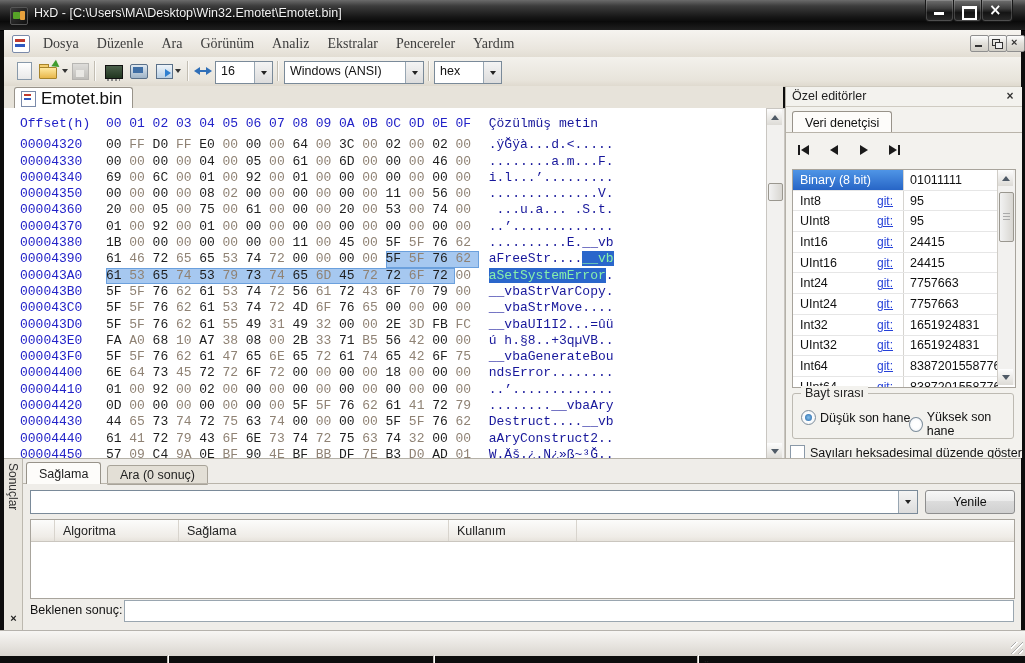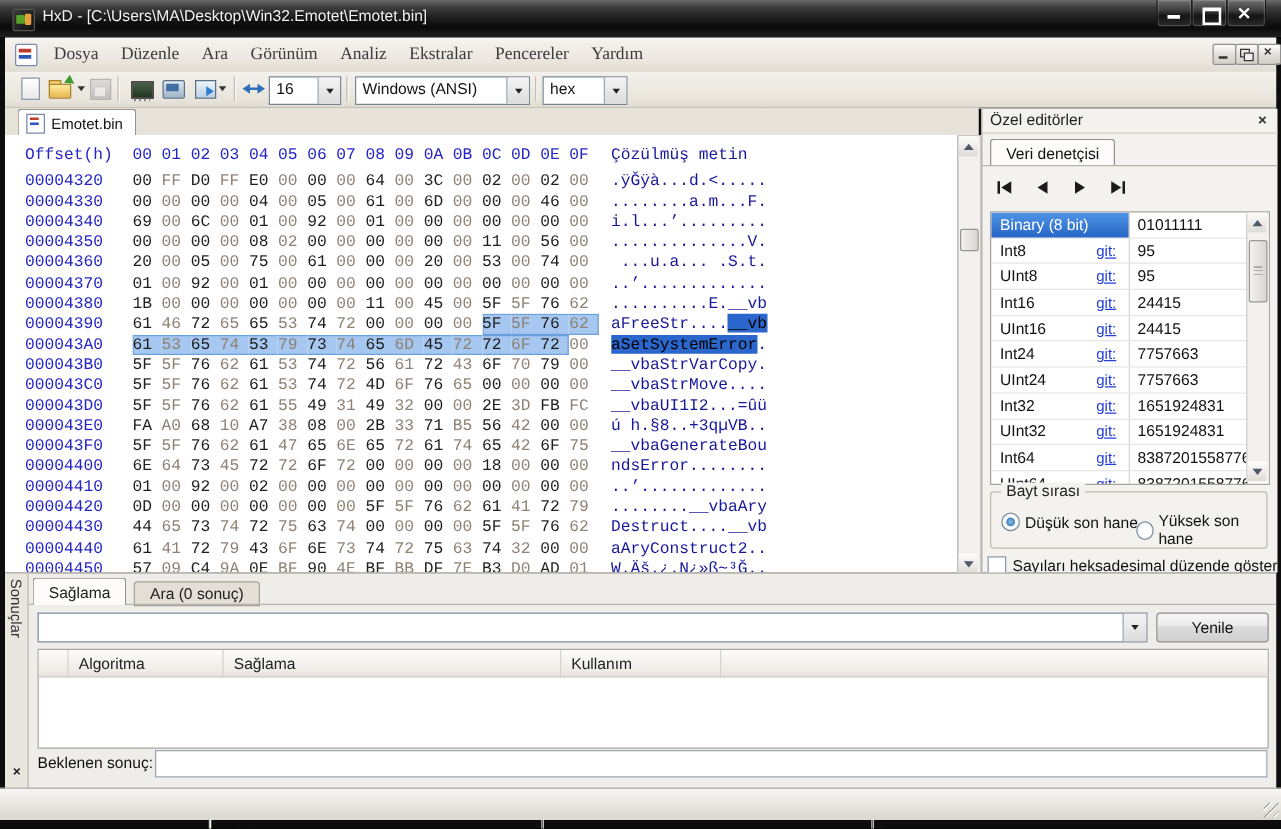--- a/index.html
+++ b/index.html
@@ -45,39 +45,39 @@
   .tico{position:absolute;top:4px;width:20px;height:20px;}
   .drop-arrow{position:absolute;top:12px;width:0;height:0;border-left:3px solid transparent;border-right:3px solid transparent;border-top:4px solid #333;}
   .combo{position:absolute;top:61px;height:21px;background:#fff;border:1px solid #7a8a99;display:flex;}
   .combo .val{flex:1;font-size:12.5px;color:#111;padding:2px 5px;white-space:nowrap;overflow:hidden;}
   .combo .drop{width:17px;border-left:1px solid #98a6b2;background:linear-gradient(#f4f4f4,#dcdcdc);display:flex;align-items:center;justify-content:center;}
   .combo .drop i{width:0;height:0;border-left:3.5px solid transparent;border-right:3.5px solid transparent;border-top:4px solid #222;}
 
   
   #tabstrip{position:absolute;left:4px;top:86px;width:779px;height:22px;background:#e7e3da;border-bottom:1px solid #b9b4aa;}
   #doc-tab{position:absolute;left:10px;top:1px;height:21px;background:#fff;border:1px solid #98938a;border-bottom:none;
-    border-radius:3px 3px 0 0;display:flex;align-items:center;padding:0 10px 0 6px;font-size:12px;color:#111;}
+    border-radius:3px 3px 0 0;display:flex;align-items:center;padding:0 10px 0 6px;font-size:17px;color:#111;}
   #doc-tab .dico{width:13px;height:14px;background:#fff;border:1px solid #7a8aaa;margin-right:5px;position:relative;}
   #doc-tab .dico .l1{position:absolute;left:2px;top:2px;width:7px;height:2px;background:#c03a2e;}
   #doc-tab .dico .l2{position:absolute;left:2px;top:6px;width:7px;height:2px;background:#2e58c0;}
 
   
   #hexpane{position:absolute;left:4px;top:108px;width:762px;height:350px;background:#fff;overflow:hidden;
     font-family:"Liberation Mono","DejaVu Sans Mono",monospace;font-size:13px;}
   #hexinner{position:absolute;left:16px;top:8px;}
   .hexrow{height:16.3px;line-height:16.3px;white-space:pre;display:flex;}
   .hexrow .off{display:inline-block;width:86px;color:#2323c8;}
   .hexrow .b{display:inline-block;width:23.3px;}
   .c0{color:#1e1e1e;} .c1{color:#8f8274;}
   .hb{color:#2323c8;}
   .selb{background:#a6c8f0;box-shadow:inset 0 1px 0 #6ba0dd, inset 0 -1px 0 #6ba0dd;}
   .selb.sf{box-shadow:inset 1px 0 0 #6ba0dd, inset 0 1px 0 #6ba0dd, inset 0 -1px 0 #6ba0dd;}
   .selb.sl{box-shadow:inset -1px 0 0 #6ba0dd, inset 0 1px 0 #6ba0dd, inset 0 -1px 0 #6ba0dd;}
   .hexrow .txt{margin-left:10px;color:#17179b;white-space:pre;}
-  .txt .selt{background:#2a66cb;color:#000000;text-align:center;}
+  .txt .selt{background:#2a66cb;color:#86efac;text-align:center;}
   #hexhead{margin-bottom:5px;}
 
   
   .vscroll{position:absolute;width:17px;background:#f2f1ef;border:1px solid #c9c6c1;}
   .sbtn{position:absolute;left:0;width:15px;height:16px;background:linear-gradient(#fdfdfd,#dddbd6);display:flex;align-items:center;justify-content:center;}
   .sbtn i{width:0;height:0;border-left:4px solid transparent;border-right:4px solid transparent;}
   .sbtn.up i{border-bottom:5px solid #4f5a66;} .sbtn.dn i{border-top:5px solid #4f5a66;}
   .sthumb{position:absolute;left:1px;width:13px;background:linear-gradient(90deg,#f2f2f2,#d8d6d1);border:1px solid #9a978f;border-radius:2px;}
   .sthumb .grip{position:absolute;left:3px;top:50%;margin-top:-4px;width:7px;height:8px;
     background:repeating-linear-gradient(#aaa 0 1px,transparent 1px 3px);}

